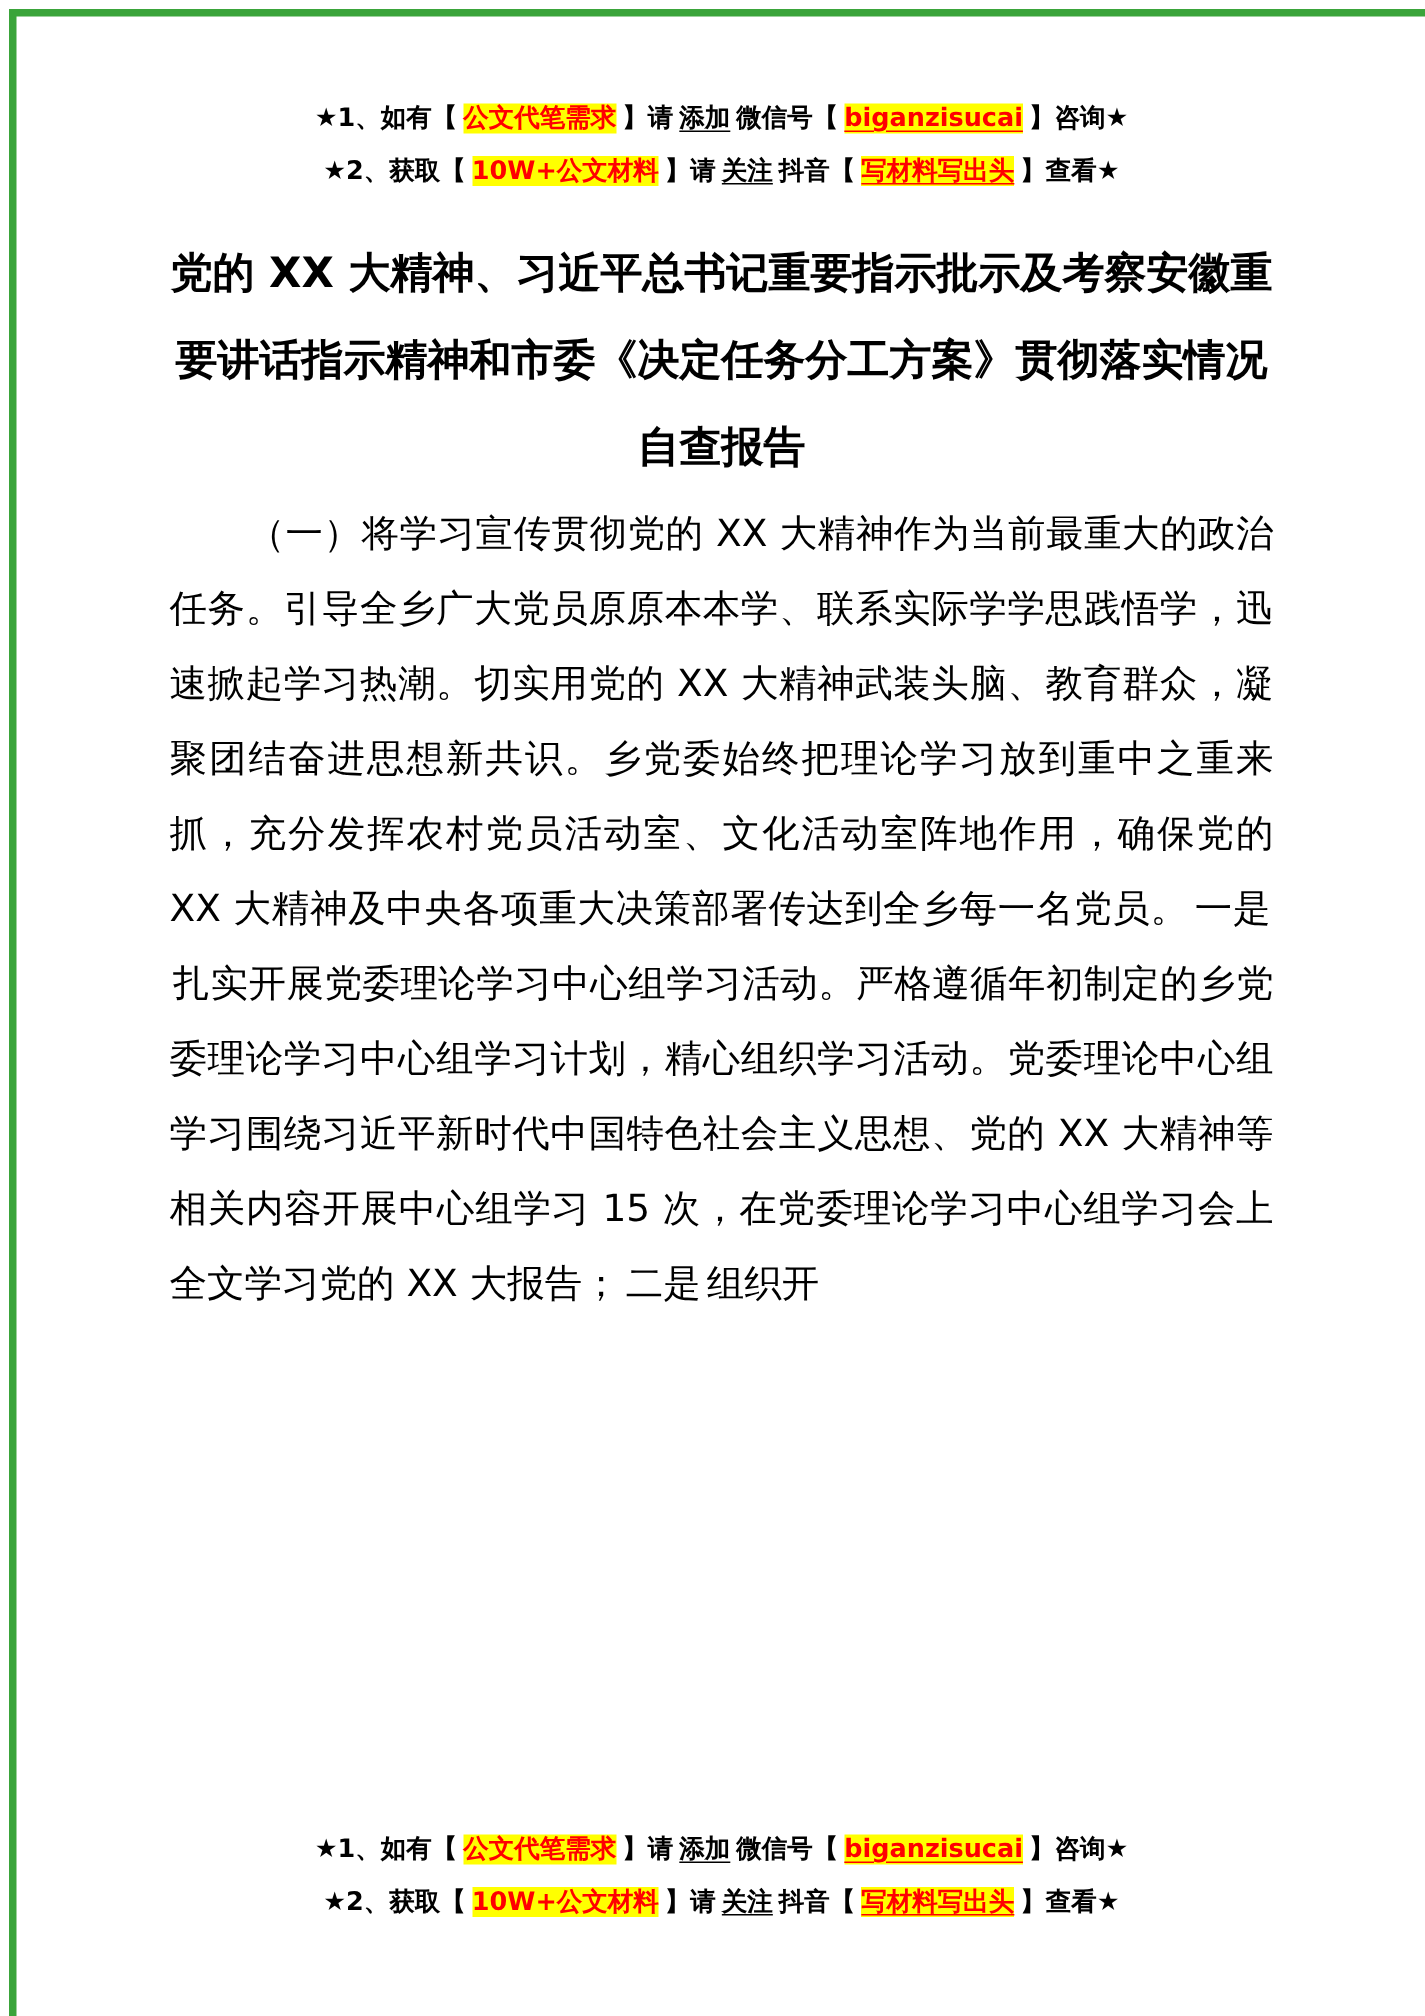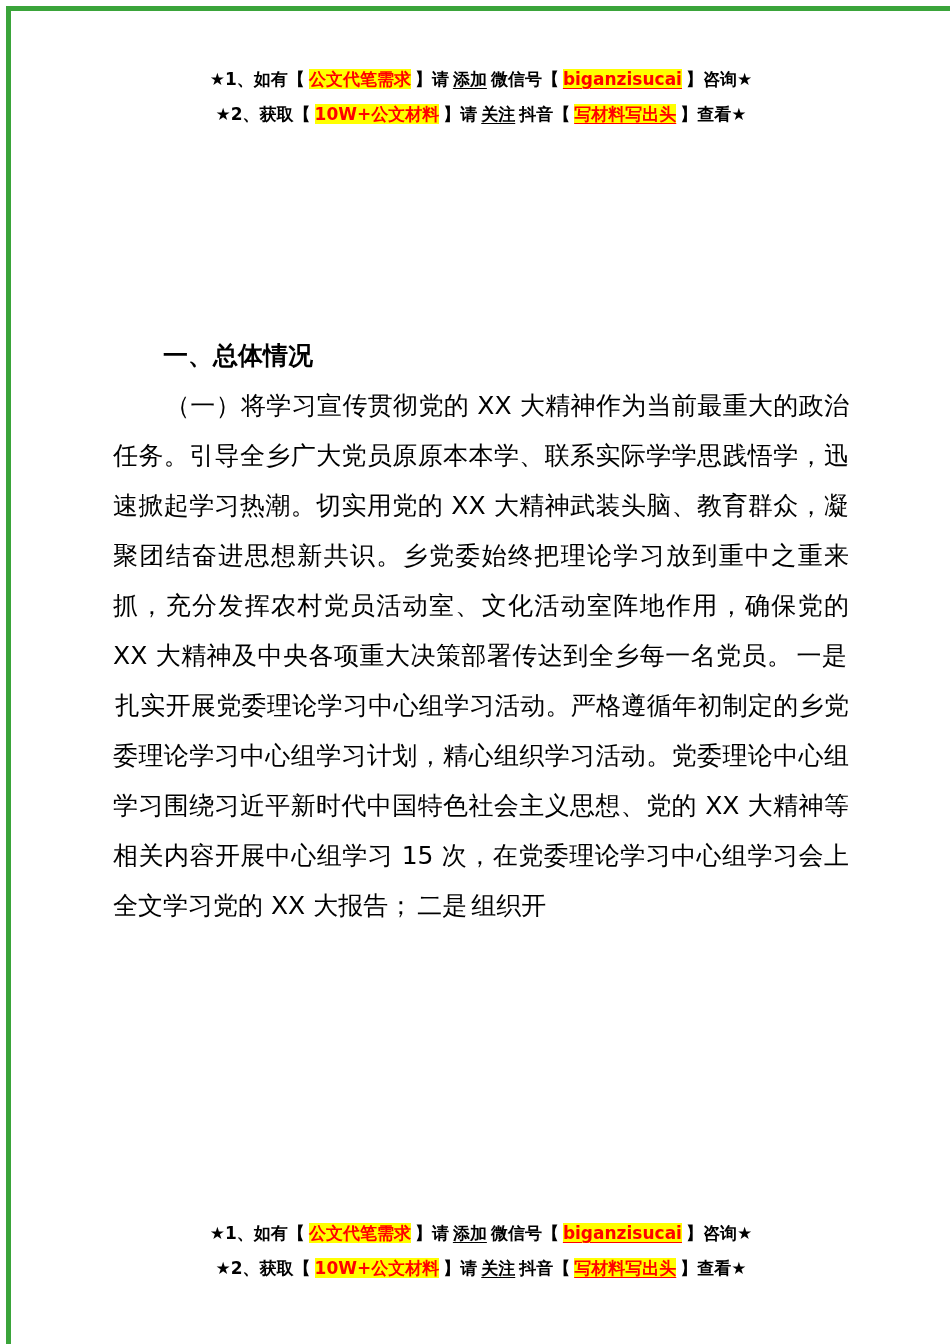--- a/index.html
+++ b/index.html
@@ -58,23 +58,23 @@
 </head>
 <body>
 
 <div class="page">
 
   <div class="banner banner-top">
     <div class="banner-line"><span class="seg-plain">★1、如有【</span><span class="seg-hl">公文代笔需求</span><span class="seg-plain">】请</span><span class="seg-u">添加</span><span class="seg-plain">微信号【</span><span class="seg-hl-u">biganzisucai</span><span class="seg-plain">】咨询★</span></div>
     <div class="banner-line"><span class="seg-plain">★2、获取【</span><span class="seg-hl">10W+公文材料</span><span class="seg-plain">】请</span><span class="seg-u">关注</span><span class="seg-plain">抖音【</span><span class="seg-hl-u">写材料写出头</span><span class="seg-plain">】查看★</span></div>
   </div>
 
+  <div class="doc-title">党的 XX 大精神、习近平总书记重要指示批示及考察安徽重要讲话指示精神和市委《决定任务分工方案》贯彻落实情况自查报告</div>
 
   <div class="content">
-    <h3>一、总体情况</h3>
     <p><span>（一）将学习宣传贯彻党的 XX 大精神作为当前最重大的政治任务。引导全乡广大党员原原本本学、联系实际学学思践悟学，迅速掀起学习热潮。切实用党的 XX 大精神武装头脑、教育群众，凝聚团结奋进思想新共识。乡党委始终把理论学习放到重中之重来抓，充分发挥农村党员活动室、文化活动室阵地作用，确保党的 XX 大精神及中央各项重大决策部署传达到全乡每一名党员。</span><span class="run-bold">一是</span><span>扎实开展党委理论学习中心组学习活动。严格遵循年初制定的乡党委理论学习中心组学习计划，精心组织学习活动。党委理论中心组学习围绕习近平新时代中国特色社会主义思想、党的 XX 大精神等相关内容开展中心组学习 15 次，在党委理论学习中心组学习会上全文学习党的 XX 大报告；</span><span class="run-bold">二是</span><span>组织开</span></p>
   </div>
 
   <div class="banner banner-bottom">
     <div class="banner-line"><span class="seg-plain">★1、如有【</span><span class="seg-hl">公文代笔需求</span><span class="seg-plain">】请</span><span class="seg-u">添加</span><span class="seg-plain">微信号【</span><span class="seg-hl-u">biganzisucai</span><span class="seg-plain">】咨询★</span></div>
     <div class="banner-line"><span class="seg-plain">★2、获取【</span><span class="seg-hl">10W+公文材料</span><span class="seg-plain">】请</span><span class="seg-u">关注</span><span class="seg-plain">抖音【</span><span class="seg-hl-u">写材料写出头</span><span class="seg-plain">】查看★</span></div>
   </div>
 
 </div>
 

